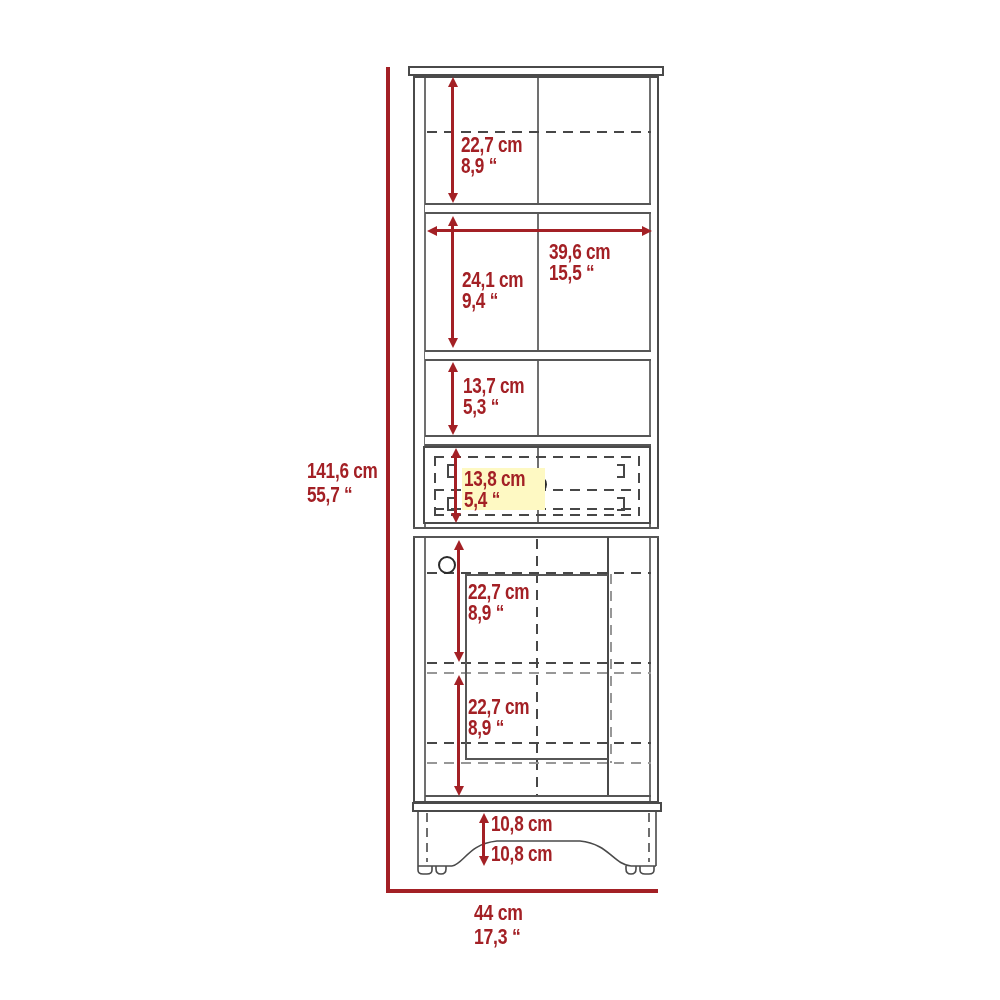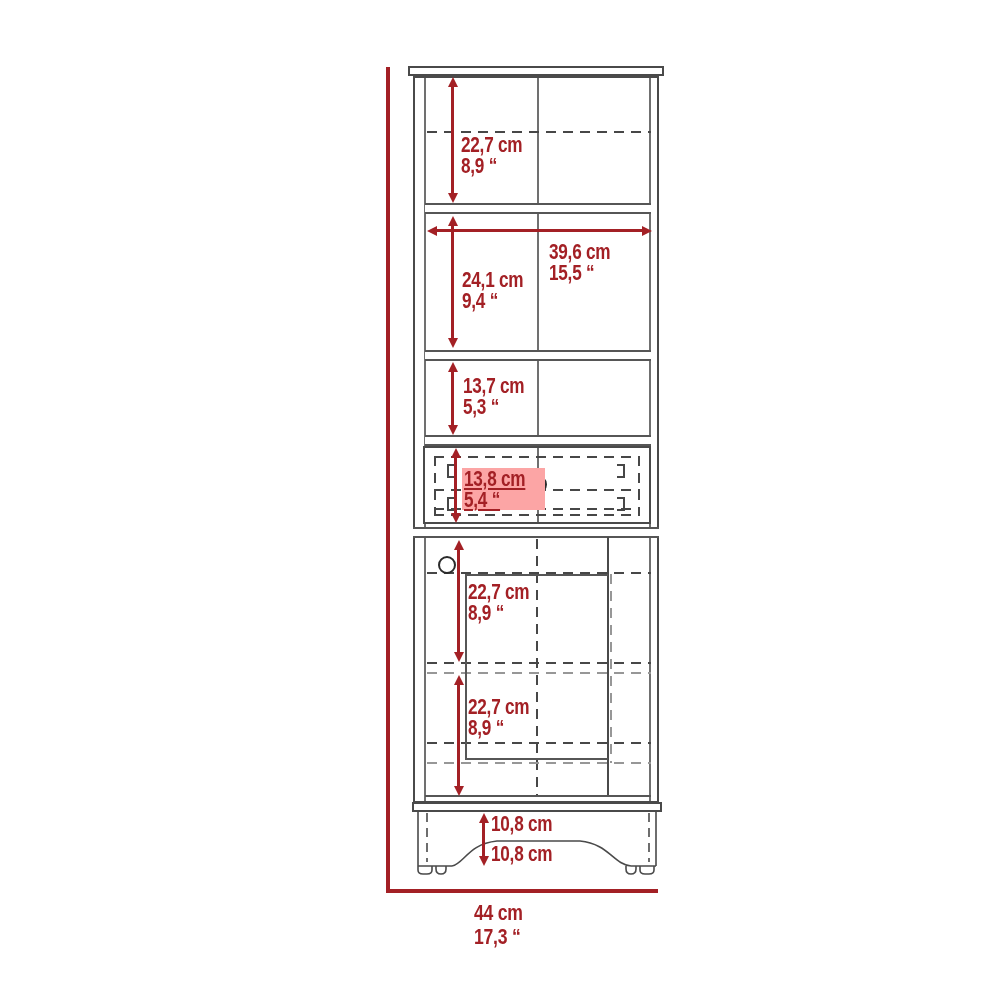--- a/index.html
+++ b/index.html
@@ -32,21 +32,21 @@
   .shaft-v{position:absolute;width:3px;background:var(--red);}
   .shaft-h{position:absolute;height:3px;background:var(--red);}
   .ah{position:absolute;width:0;height:0;}
   .ah.up{border-left:5px solid transparent;border-right:5px solid transparent;border-bottom:10px solid var(--red);}
   .ah.dn{border-left:5px solid transparent;border-right:5px solid transparent;border-top:10px solid var(--red);}
   .ah.lt{border-top:5px solid transparent;border-bottom:5px solid transparent;border-right:10px solid var(--red);}
   .ah.rt{border-top:5px solid transparent;border-bottom:5px solid transparent;border-left:10px solid var(--red);}
   
   .lab{position:absolute;color:var(--red);font-weight:700;font-size:22px;line-height:21px;letter-spacing:-0.3px;white-space:nowrap;}
   .lab>span{display:block;transform:scaleX(.78);transform-origin:0 0;}
-  .lab.bgw{background:#fca5a5;padding:0 2px;text-decoration:underline;}
+  .lab.bgw{background:#fef9c3;padding:0 2px;}
   .lab.big{line-height:24px;}
   .lab.ctr{width:160px;text-align:left;}
   .lab.ctr>span{transform:scaleX(.8);transform-origin:50% 0;}
   svg{display:block;}
 </style>
 </head>
 <body>
 
 <div id="canvas">
 
@@ -179,19 +179,23 @@
   </div>
 
   <div class="lab" style="left:491px;top:813px;">
     <span>10,8 cm</span>
   </div>
 
   <div class="lab" style="left:491px;top:843px;">
     <span>10,8 cm</span>
   </div>
 
+  <div class="lab big" style="left:307px;top:459px;">
+    <span>141,6 cm</span>
+    <span>55,7 “</span>
+  </div>
 
   <div class="lab big ctr" style="left:458px;top:901px;">
     <span>44 cm</span>
     <span>17,3 “</span>
   </div>
 
 </div>
 
 </body></html>

